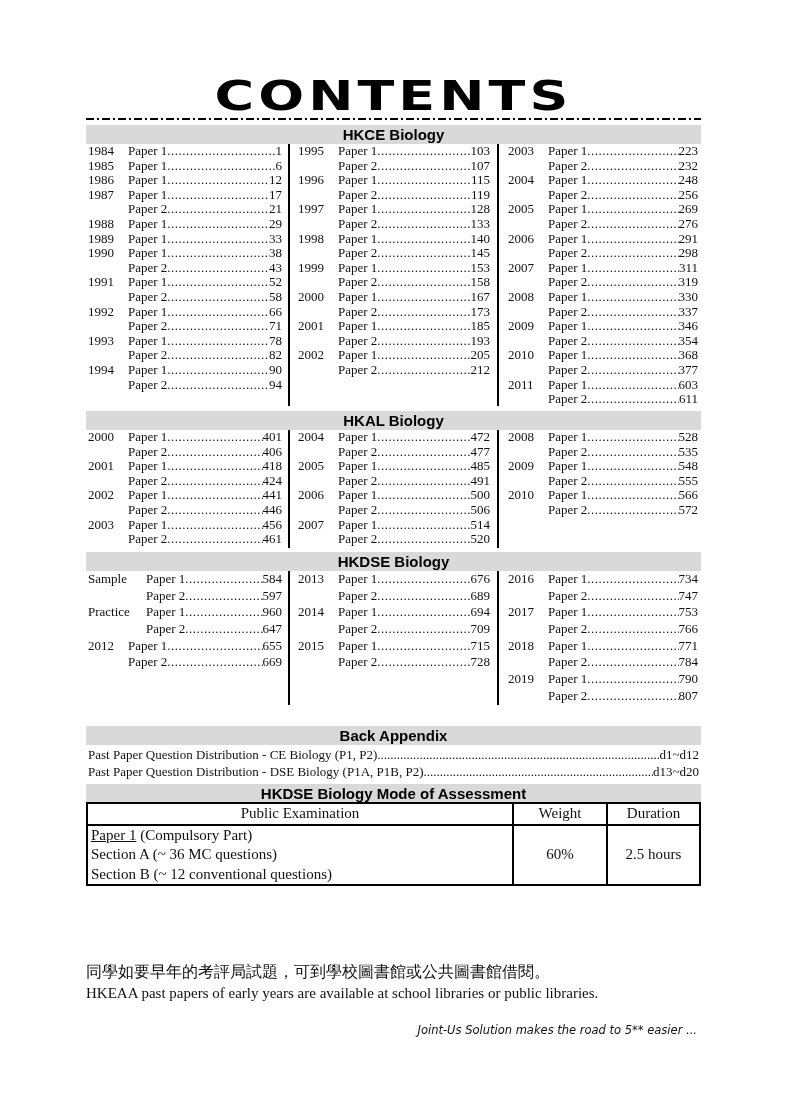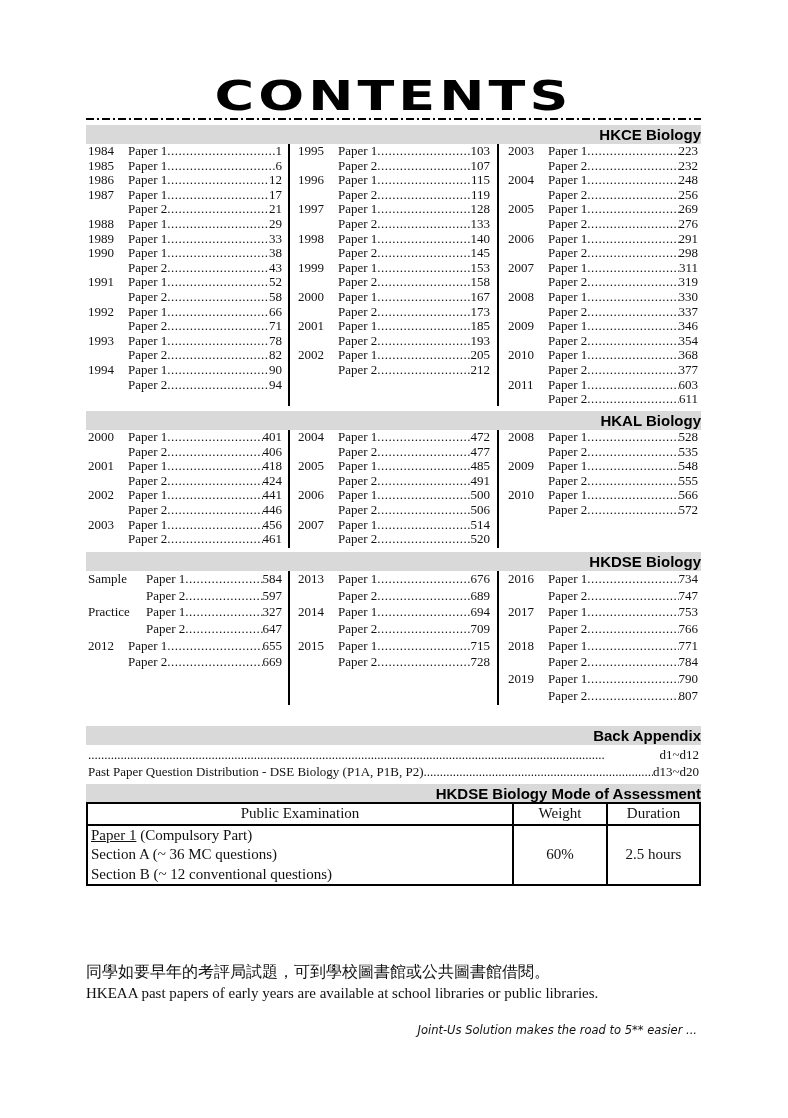--- a/index.html
+++ b/index.html
@@ -10,21 +10,21 @@
     font-family: "DejaVu Sans", sans-serif; font-weight: bold; font-size: 40px;
     letter-spacing: 3px; transform: scaleX(1.35); transform-origin: center;
     line-height: 44px; color: #000;
   }
   .dash {
     position: absolute; left: 0; top: 118px; width: 615px; height: 2px;
     background-image: repeating-linear-gradient(90deg, #000 0 8px, transparent 8px 11px, #000 11px 13px, transparent 13px 16px);
   }
   .band {
     position: absolute; left: 0; width: 615px; height: 19px; background: #d9d9d9;
-    text-align: right; font-family: "Liberation Sans", sans-serif; font-weight: bold;
+    text-align: center; font-family: "Liberation Sans", sans-serif; font-weight: bold;
     font-size: 15px; line-height: 20px; color: #000;
   }
   .cols { position: absolute; left: 0; width: 615px; }
   .col { position: absolute; top: 0; }
   .col.c1 { left: 2px; width: 194px; }
   .col.c2 { left: 212px; width: 192px; }
   .col.c3 { left: 422px; width: 190px; }
   .vline { position: absolute; top: 0; width: 2px; background: #000; }
   .row { position: relative; height: 14.6px; font-size: 13px; line-height: 14.6px; white-space: nowrap; }
   .row .yr { position: absolute; left: 0; }
@@ -679,21 +679,21 @@
             <span class="lbl">Paper 2</span>
             <span class="dots"></span>
             <span class="pg">597</span>
           </span>
         </div>
         <div class="row wide">
           <span class="yr">Practice</span>
           <span class="pp">
             <span class="lbl">Paper 1</span>
             <span class="dots"></span>
-            <span class="pg">327</span>
+            <span class="pg">960</span>
           </span>
         </div>
         <div class="row wide">
           <span class="yr"></span>
           <span class="pp">
             <span class="lbl">Paper 2</span>
             <span class="dots"></span>
             <span class="pg">647</span>
           </span>
         </div>
@@ -829,20 +829,21 @@
             <span class="lbl">Paper 2</span>
             <span class="dots"></span>
             <span class="pg">807</span>
           </span>
         </div>
       </div>
   </div>
 
   <div class="band" style="top:726px">Back Appendix</div>
   <div class="appx" style="top:746px">
+    <span>Past Paper Question Distribution - CE Biology (P1, P2)</span>
     <span class="dots"></span>
     <span>d1~d12</span>
   </div>
   <div class="appx" style="top:763px">
     <span>Past Paper Question Distribution - DSE Biology (P1A, P1B, P2)</span>
     <span class="dots"></span>
     <span>d13~d20</span>
   </div>
 
   <div class="band" style="top:784px">HKDSE Biology Mode of Assessment</div>

